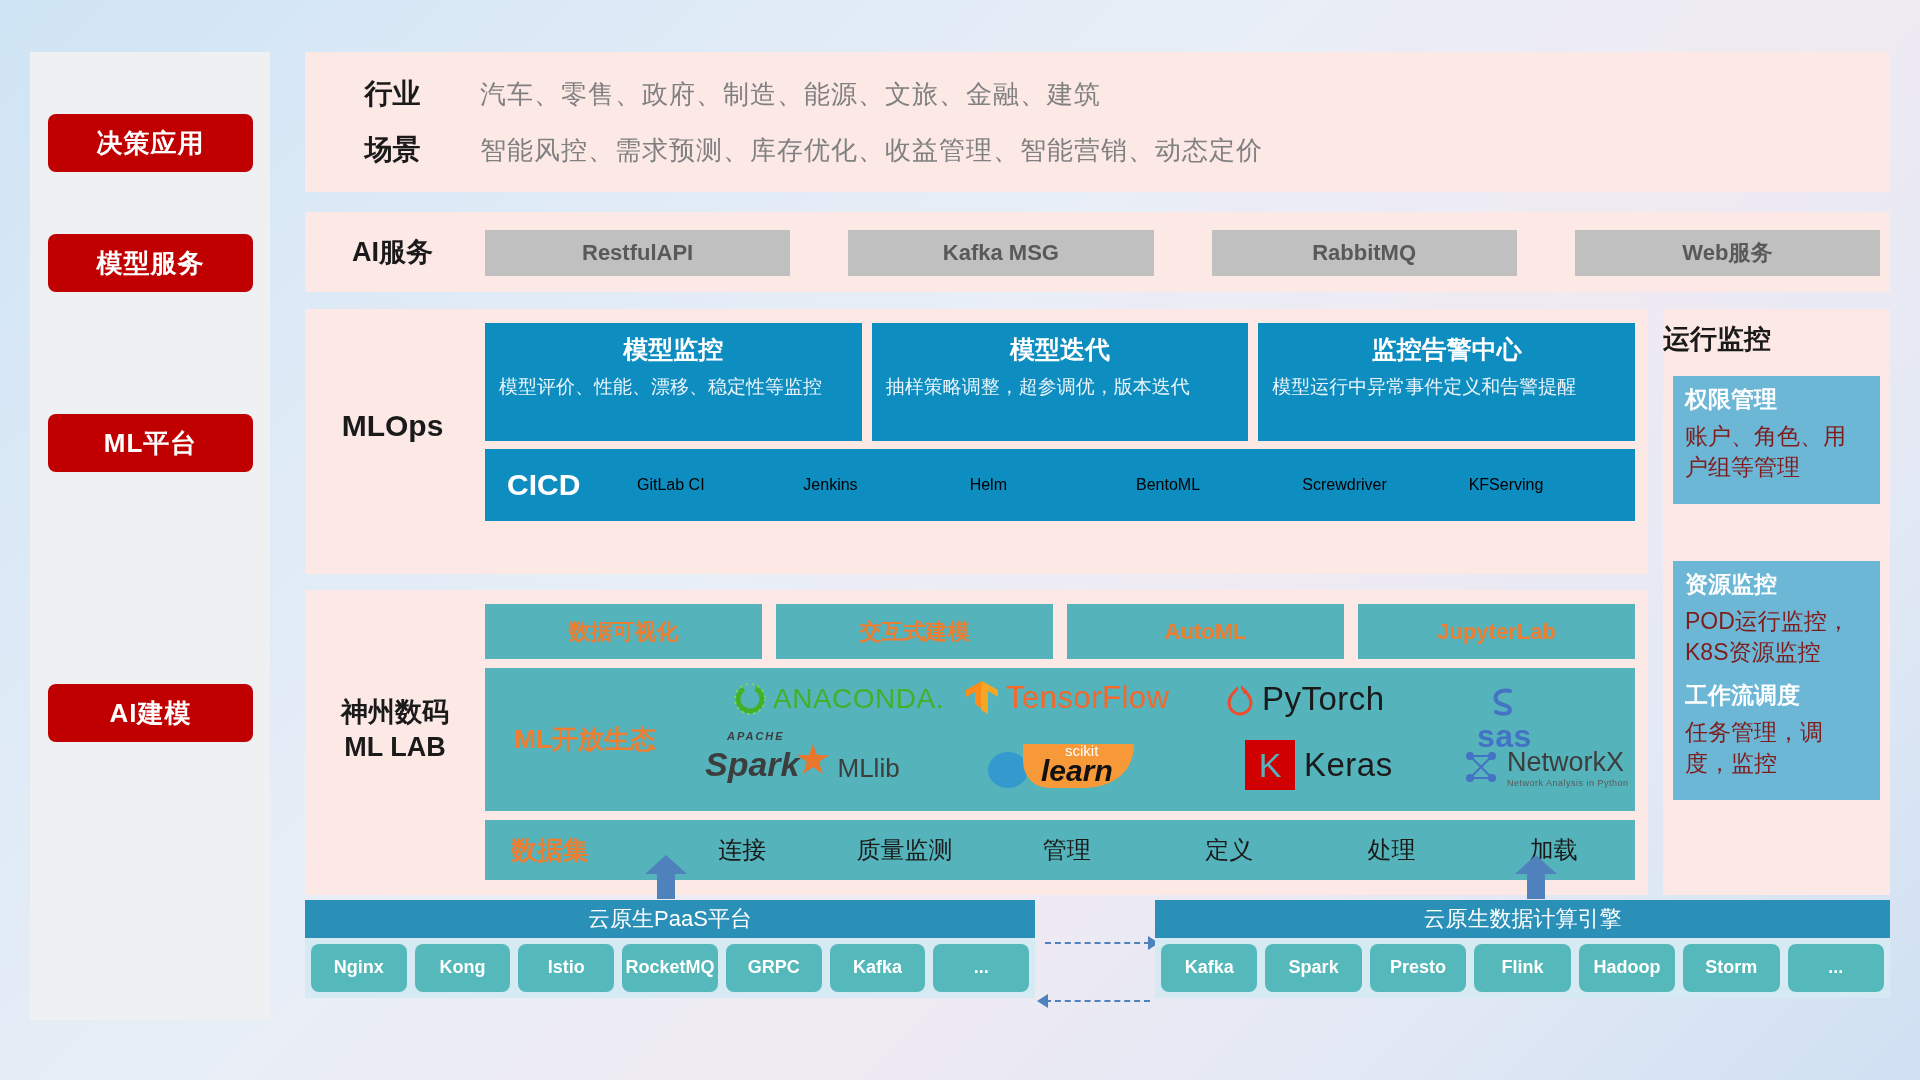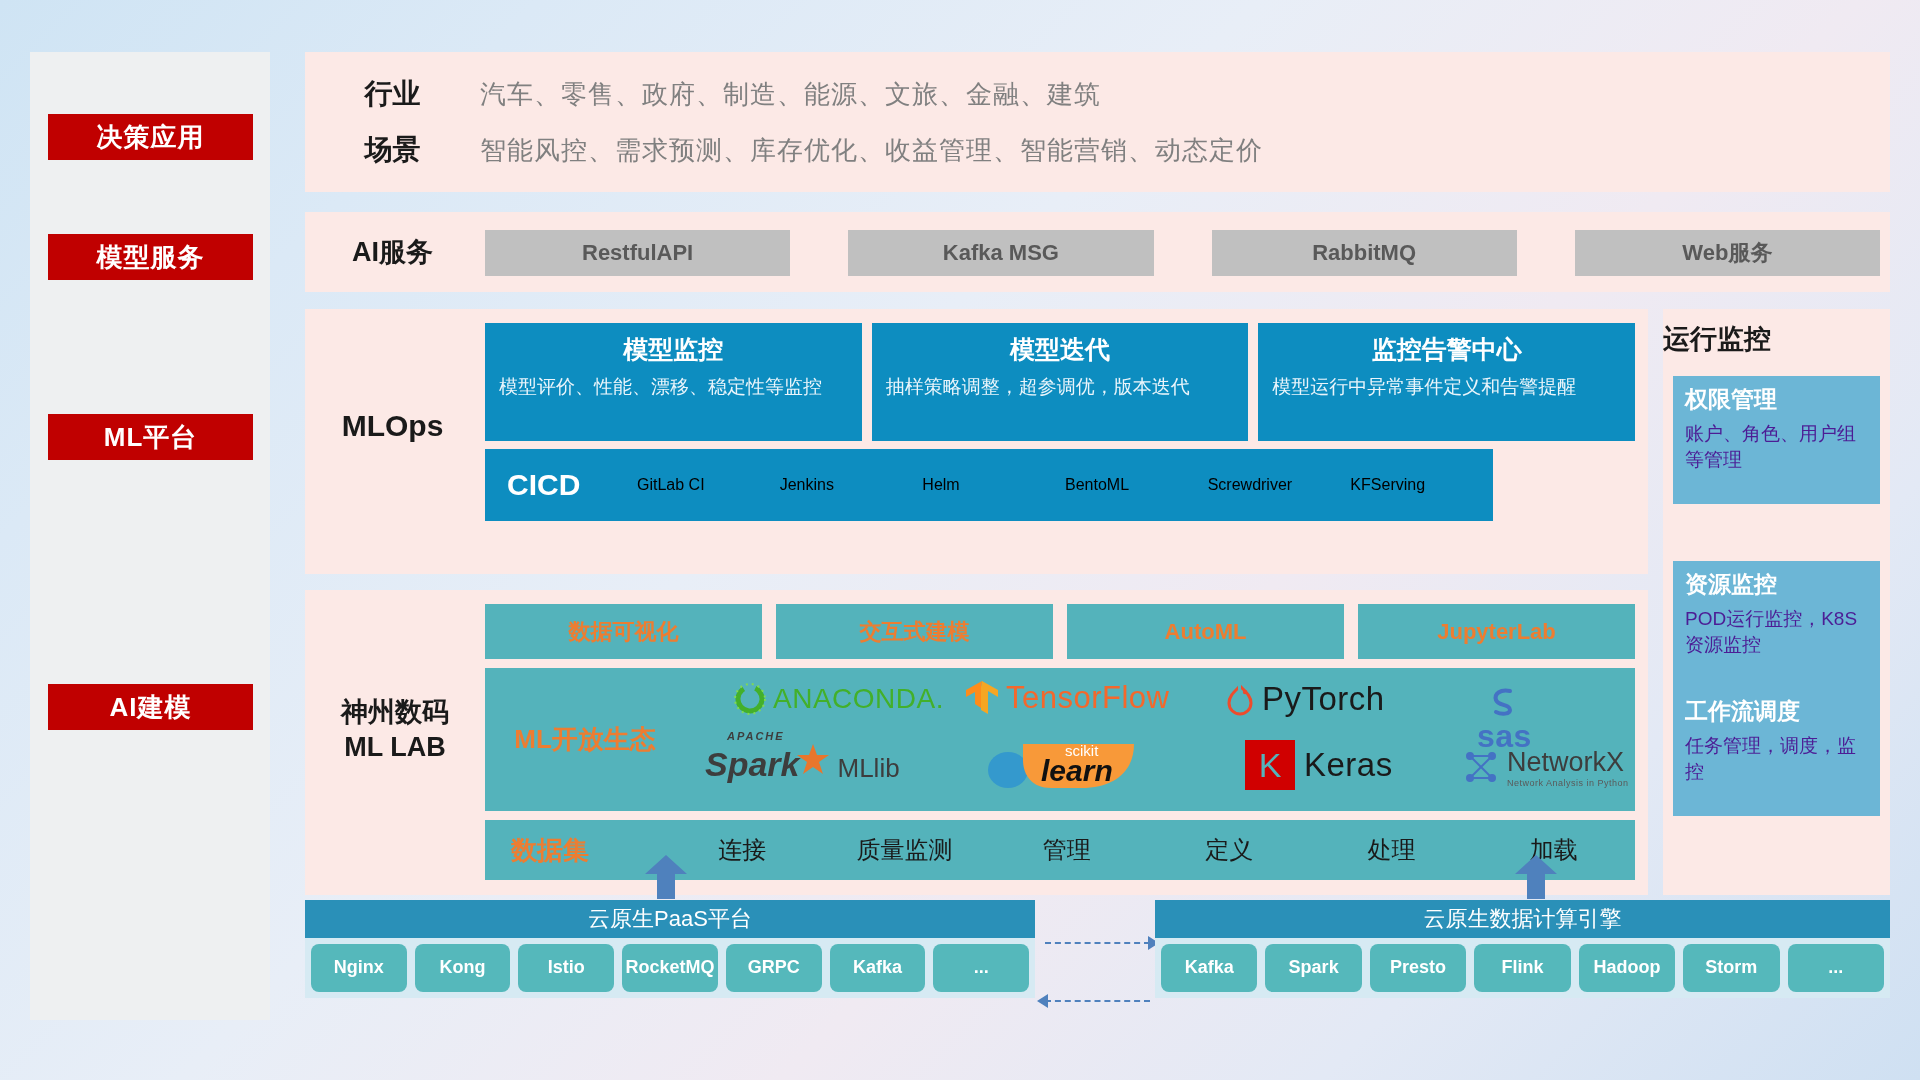--- a/index.html
+++ b/index.html
@@ -16,23 +16,23 @@
   
   #stage-column {
     position: absolute;
     left: 30px; top: 52px;
     width: 240px; height: 968px;
     background: #eef0f1;
   }
   .stage-chip {
     position: absolute;
     left: 18px;
-    width: 205px; height: 46px;
+    width: 205px; height: 58px;
     background: #c00000;
-    border-radius: 0;
+    border-radius: 8px;
     color: #ffffff;
     font-size: 26px;
     font-weight: bold;
     display: flex;
     align-items: center;
     justify-content: center;
     letter-spacing: 1px;
   }
   .stage-0 { top: 62px; }
   .stage-1 { top: 182px; }
@@ -142,21 +142,21 @@
     margin-bottom: 8px;
   }
   .mlops-card .d {
     font-size: 19px;
     line-height: 1.35;
     color: #eaf5fb;
   }
   #cicd-bar {
     position: absolute;
     left: 180px; top: 140px;
-    width: 1008px; height: 72px;
+    width: 1150px; height: 72px;
     background: #0d8dc0;
     display: flex;
     align-items: center;
     padding-left: 22px;
     overflow: hidden;
   }
   #cicd-title {
     font-size: 30px;
     font-weight: bold;
     color: #fff;
@@ -259,32 +259,32 @@
   .mon-card {
     position: absolute;
     left: 10px;
     width: 207px;
     height: 128px;
     background: #6cb6d6;
     padding: 8px 12px;
   }
   .mon-card.m0 { top: 67px; }
   .mon-card.m1 { top: 215px; margin-top: 37px; }
-  .mon-card.m2 { top: 363px; margin-top: 16px; }
+  .mon-card.m2 { top: 363px; }
   .mon-card .t {
     font-size: 23px;
     font-weight: bold;
     color: #fff;
     text-align: left;
     margin-bottom: 6px;
   }
   .mon-card .d {
-    font-size: 19px;
+    font-size: 23px;
     line-height: 1.35;
-    color: #4c1d95;
+    color: #7f1d1d;
   }
 
   
   .cloud-group { position: absolute; }
   #cloud-left  { left: 305px; top: 900px; width: 730px; }
   #cloud-right { left: 1155px; top: 900px; width: 735px; }
 
   .cloud-header {
     width: 100%;
     height: 38px;

